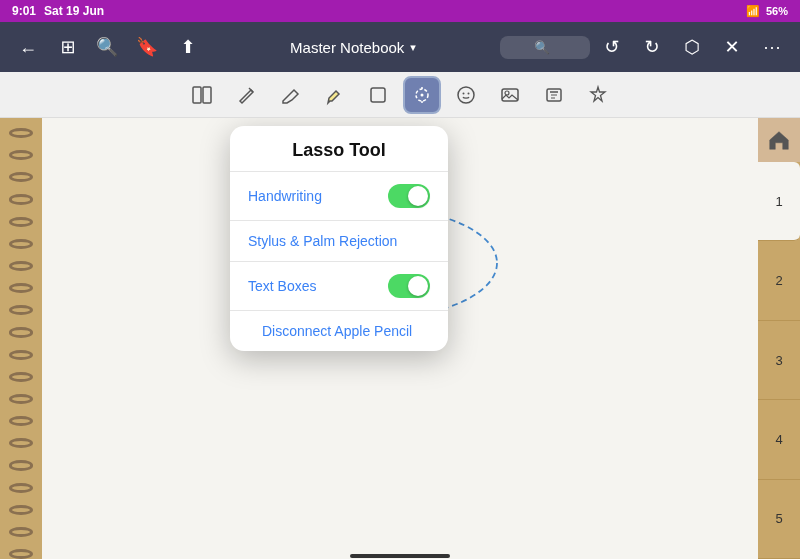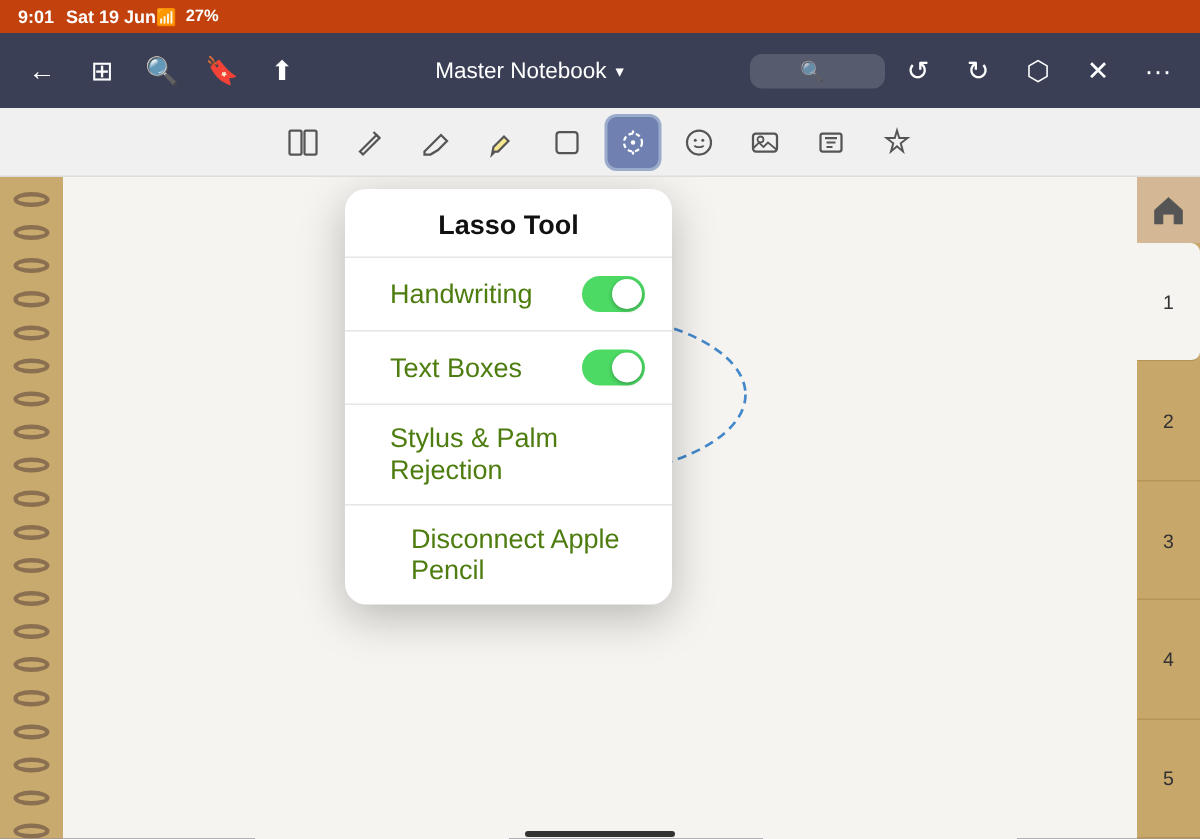--- a/index.html
+++ b/index.html
@@ -7,24 +7,24 @@
       width: 800px;
       height: 559px;
       overflow: hidden;
       font-family: -apple-system, BlinkMacSystemFont, 'Helvetica Neue', sans-serif;
       background: #3a3f55;
     }
 
     
     .status-bar {
       height: 22px;
-      background: #c2410c;
-      display: flex;
-      align-items: center;
-      justify-content: flex-start;
+      background: #a21caf;
+      display: flex;
+      align-items: center;
+      justify-content: space-between;
       padding: 0 12px;
       color: white;
       font-size: 12px;
       font-weight: 600;
     }
     .status-left { display: flex; align-items: center; gap: 8px; }
     .status-right { display: flex; align-items: center; gap: 6px; font-size: 11px; }
 
     
     .toolbar {
@@ -189,23 +189,22 @@
     .popup-row {
       display: flex;
       align-items: center;
       justify-content: space-between;
       padding: 12px 18px;
       border-bottom: 1px solid #e5e5e5;
       cursor: pointer;
     }
     .popup-row:last-child { border-bottom: none; padding-left: 32px; }
     .popup-row-label {
-      font-size: 18px;
-      color: #4d7c0f;
-      margin-left: 12px;
+      font-size: 14px;
+      color: #3b82f6;
     }
 
     
     .toggle {
       width: 42px;
       height: 24px;
       border-radius: 12px;
       background: #4cd964;
       position: relative;
       cursor: pointer;
@@ -265,21 +264,21 @@
 </head>
 <body>
 
 <div class="status-bar">
   <div class="status-left">
     <span>9:01</span>
     <span>Sat 19 Jun</span>
   </div>
   <div class="status-right">
     <span>📶</span>
-    <span>27%</span>
+    <span>56%</span>
   </div>
 </div>
 
 <div class="toolbar">
   <div class="toolbar-left">
     <div class="tb-btn">←</div>
     <div class="tb-btn">⊞</div>
     <div class="tb-btn">🔍</div>
     <div class="tb-btn">🔖</div>
     <div class="tb-btn">⬆</div>
@@ -412,27 +411,27 @@
     <div class="lasso-popup">
       <div class="popup-title">Lasso Tool</div>
       <div id="popup-rows-container">
           <div class="popup-row">
             <span class="popup-row-label">Handwriting</span>
             <div class="toggle">
               <div class="toggle-knob"></div>
             </div>
           </div>
           <div class="popup-row">
+            <span class="popup-row-label">Stylus &amp; Palm Rejection</span>
+          </div>
+          <div class="popup-row">
             <span class="popup-row-label">Text Boxes</span>
             <div class="toggle">
               <div class="toggle-knob"></div>
             </div>
-          </div>
-          <div class="popup-row">
-            <span class="popup-row-label">Stylus &amp; Palm Rejection</span>
           </div>
           <div class="popup-row">
             <span class="popup-row-label">Disconnect Apple Pencil</span>
           </div>
         </div>
     </div>
   </div>
 
   <div class="tabs-right">
 

